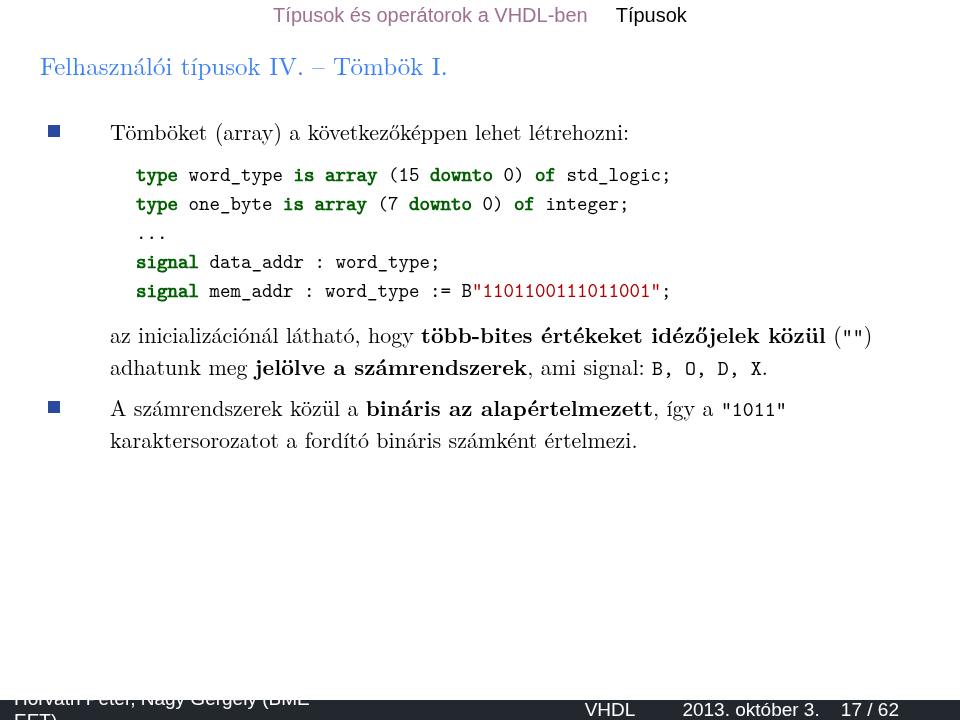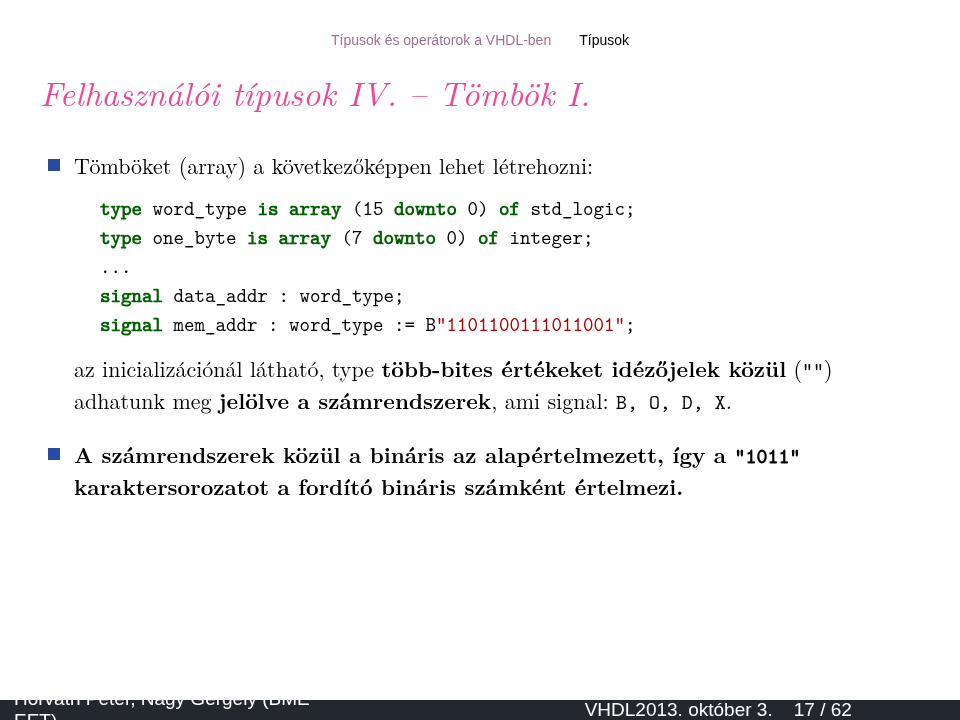--- a/index.html
+++ b/index.html
@@ -11,39 +11,37 @@
     width: 960px;
     height: 720px;
     overflow: hidden;
     position: relative;
   }
   .topbar {
     display: flex;
     justify-content: center;
     gap: 28px;
     padding: 4px 0 2px 0;
-    font-size: 14px;
+    font-size: 20px;
     font-family: "Helvetica Neue", Arial, sans-serif;
-    margin-top: 28px;
   }
   .topbar span { color: #a07090; }
   .topbar .active { color: #000; text-align: center; }
   .title {
-    font-size: 34px;
-    color: #ec4899;
+    font-size: 25px;
+    color: #3b82f6;
     margin: 18px 0 34px 40px;
     font-weight: normal;
-    font-style: italic;
   }
   .content {
     margin: 0 48px 0 48px;
     font-size: 22px;
     line-height: 1.38;
   }
-  .bullet-item { display: flex; margin-bottom: 8px; }
+  .bullet-item { display: flex; margin-bottom: 8px; gap: 36px; }
   .bullet-sq {
     width: 12px; height: 12px; background: #2a4aa0;
     margin-top: 9px; margin-right: 14px; flex: 0 0 12px;
   }
   .code {
     font-family: "Latin Modern Mono", "Courier New", monospace;
     font-size: 20px;
     white-space: pre;
     margin: 14px 0 14px 26px;
     line-height: 1.45;
@@ -57,21 +55,21 @@
     height: 20px;
     background: #23272e;
     color: #fff;
     font-size: 19px;
     font-family: "Helvetica Neue", Arial, sans-serif;
     display: flex;
     align-items: center;
   }
   .footer .left { flex: 1; padding-left: 14px; }
   .footer .mid  { flex: 1; text-align: right; }
-  .footer .right{ flex: 1; text-align: left; padding-right: 14px; }
+  .footer .right{ flex: 1; text-align: center; padding-right: 14px; }
 </style>
 </head>
 <body>
 
 <div class="topbar">
   <span>Típusok és operátorok a VHDL-ben</span>
   <span class="active">Típusok</span>
 </div>
 
 <div class="title">Felhasználói típusok IV. – Tömbök I.</div>
@@ -82,25 +80,25 @@
     <div class="bullet-sq"></div>
     <div>
       <div>Tömböket (array) a következőképpen lehet létrehozni:</div>
 
       <div class="code"><span class="kw">type</span><span> word_type </span><span class="kw">is</span><span> </span><span class="kw">array</span><span> (15 </span><span class="kw">downto</span><span> 0) </span><span class="kw">of</span><span> std_logic;</span>
 <span class="kw">type</span><span> one_byte </span><span class="kw">is</span><span> </span><span class="kw">array</span><span> (7 </span><span class="kw">downto</span><span> 0) </span><span class="kw">of</span><span> integer;</span>
 <span>...</span>
 <span class="kw">signal</span><span> data_addr : word_type;</span>
 <span class="kw">signal</span><span> mem_addr : word_type := B</span><span class="str">"1101100111011001"</span><span>;</span></div>
 
-      <div><span>az inicializációnál látható, type </span><b><span>több-bites értékeket idézőjelek közül</span></b><span> (</span><span class="tt">""</span><span>) adhatunk meg </span><b><span>jelölve a számrendszerek</span></b><span>, ami signal: </span><span class="tt">B, O, D, X</span><span>.</span></div>
+      <div><span>az inicializációnál látható, hogy </span><b><span>több-bites értékeket idézőjelek közül</span></b><span> (</span><span class="tt">""</span><span>) adhatunk meg </span><b><span>jelölve a számrendszerek</span></b><span>, ami signal: </span><span class="tt">B, O, D, X</span><span>.</span></div>
     </div>
   </div>
 
-  <div class="bullet-item" style="margin-top:22px;font-weight:bold;">
+  <div class="bullet-item" style="margin-top:9px;">
     <div class="bullet-sq"></div>
     <div><span>A számrendszerek közül a </span><b><span>bináris az alapértelmezett</span></b><span>, így a </span><span class="tt">"1011"</span><span> karaktersorozatot a fordító bináris számként értelmezi.</span></div>
   </div>
 
 </div>
 
 <div class="footer">
   <div class="left">Horváth Péter, Nagy Gergely (BME EET)</div>
   <div class="mid">VHDL</div>
   <div class="right">

